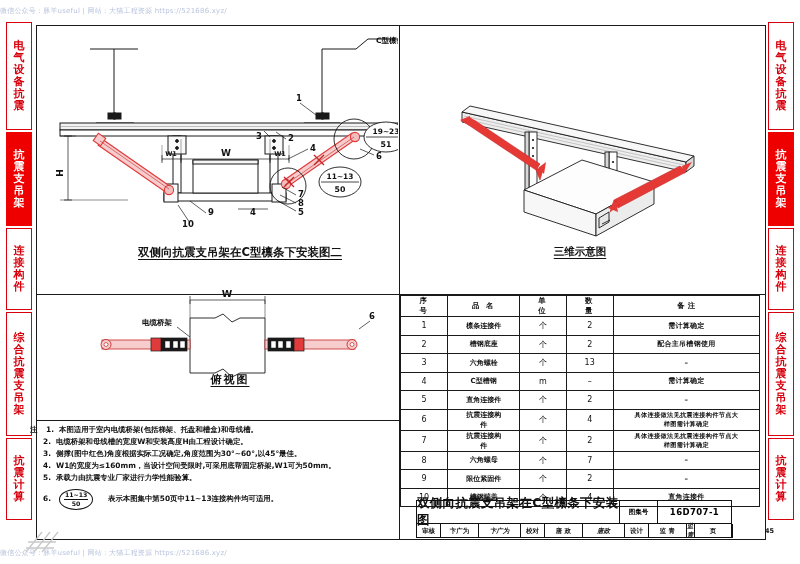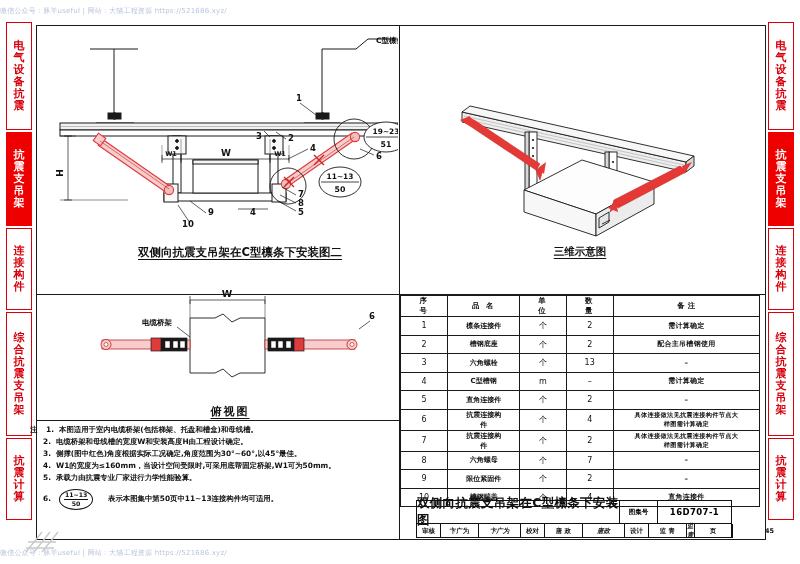--- a/index.html
+++ b/index.html
@@ -465,21 +465,21 @@
     <circle cx="257" cy="59.5" r="2" fill="#fff" stroke="#c62828" stroke-width=".7"></circle>
 
     <g stroke="#1a1a1a" stroke-width=".7" fill="none">
       <path d="M82 42 L95 52"></path>
       <path d="M264 44 L275 36"></path>
     </g>
     <text x="47" y="40" font-size="7.5" font-weight="bold" fill="#111">电缆桥架</text>
     <text x="274" y="34" font-size="8.5" font-weight="bold" fill="#111">6</text>
   </svg>
 
-  <div class="caption" style="left:175px; top:404px; width:110px; font-size:11px; letter-spacing:2px;"><u>俯视图</u></div>
+  <div class="caption" style="left:175px; top:372px; width:110px; font-size:11px; letter-spacing:2px;"><u>俯视图</u></div>
 
   <div id="notes">
     <div class="nrow">
       <div class="nlabel note-head">注</div>
       <div class="nlabel">1.</div>
       <div class="nbody">本图适用于室内电缆桥架(包括梯架、托盘和槽盒)和母线槽。</div>
     </div>
     <div class="nrow">
       <div class="nlabel"></div>
       <div class="nlabel">2.</div>

